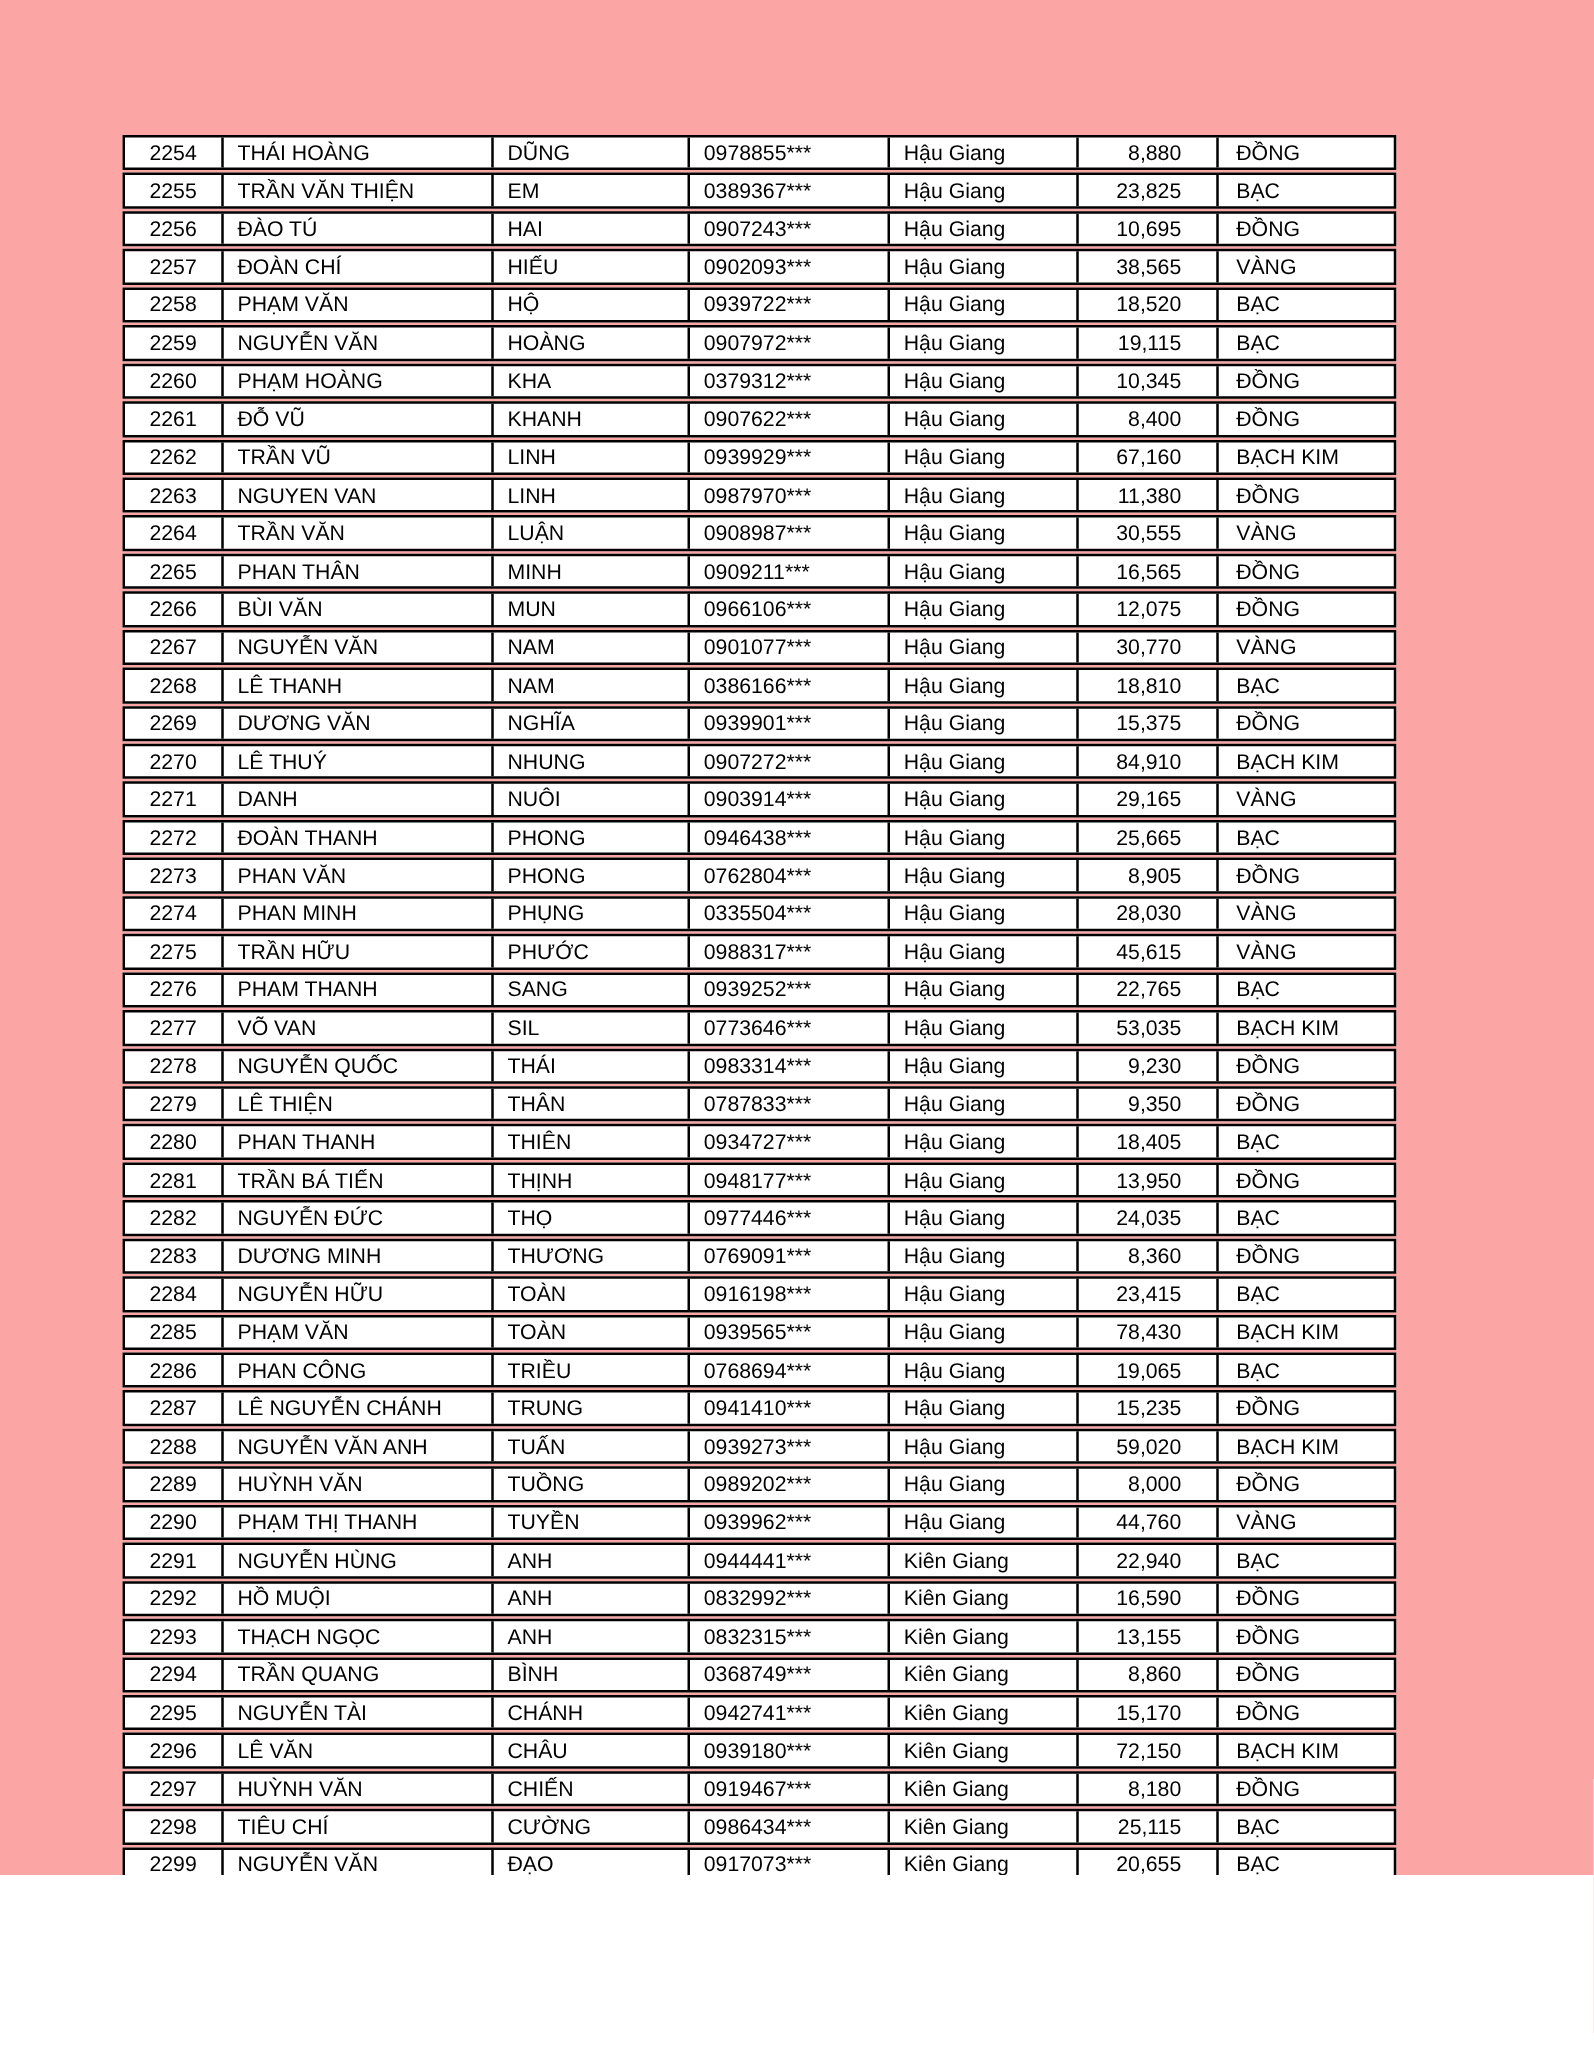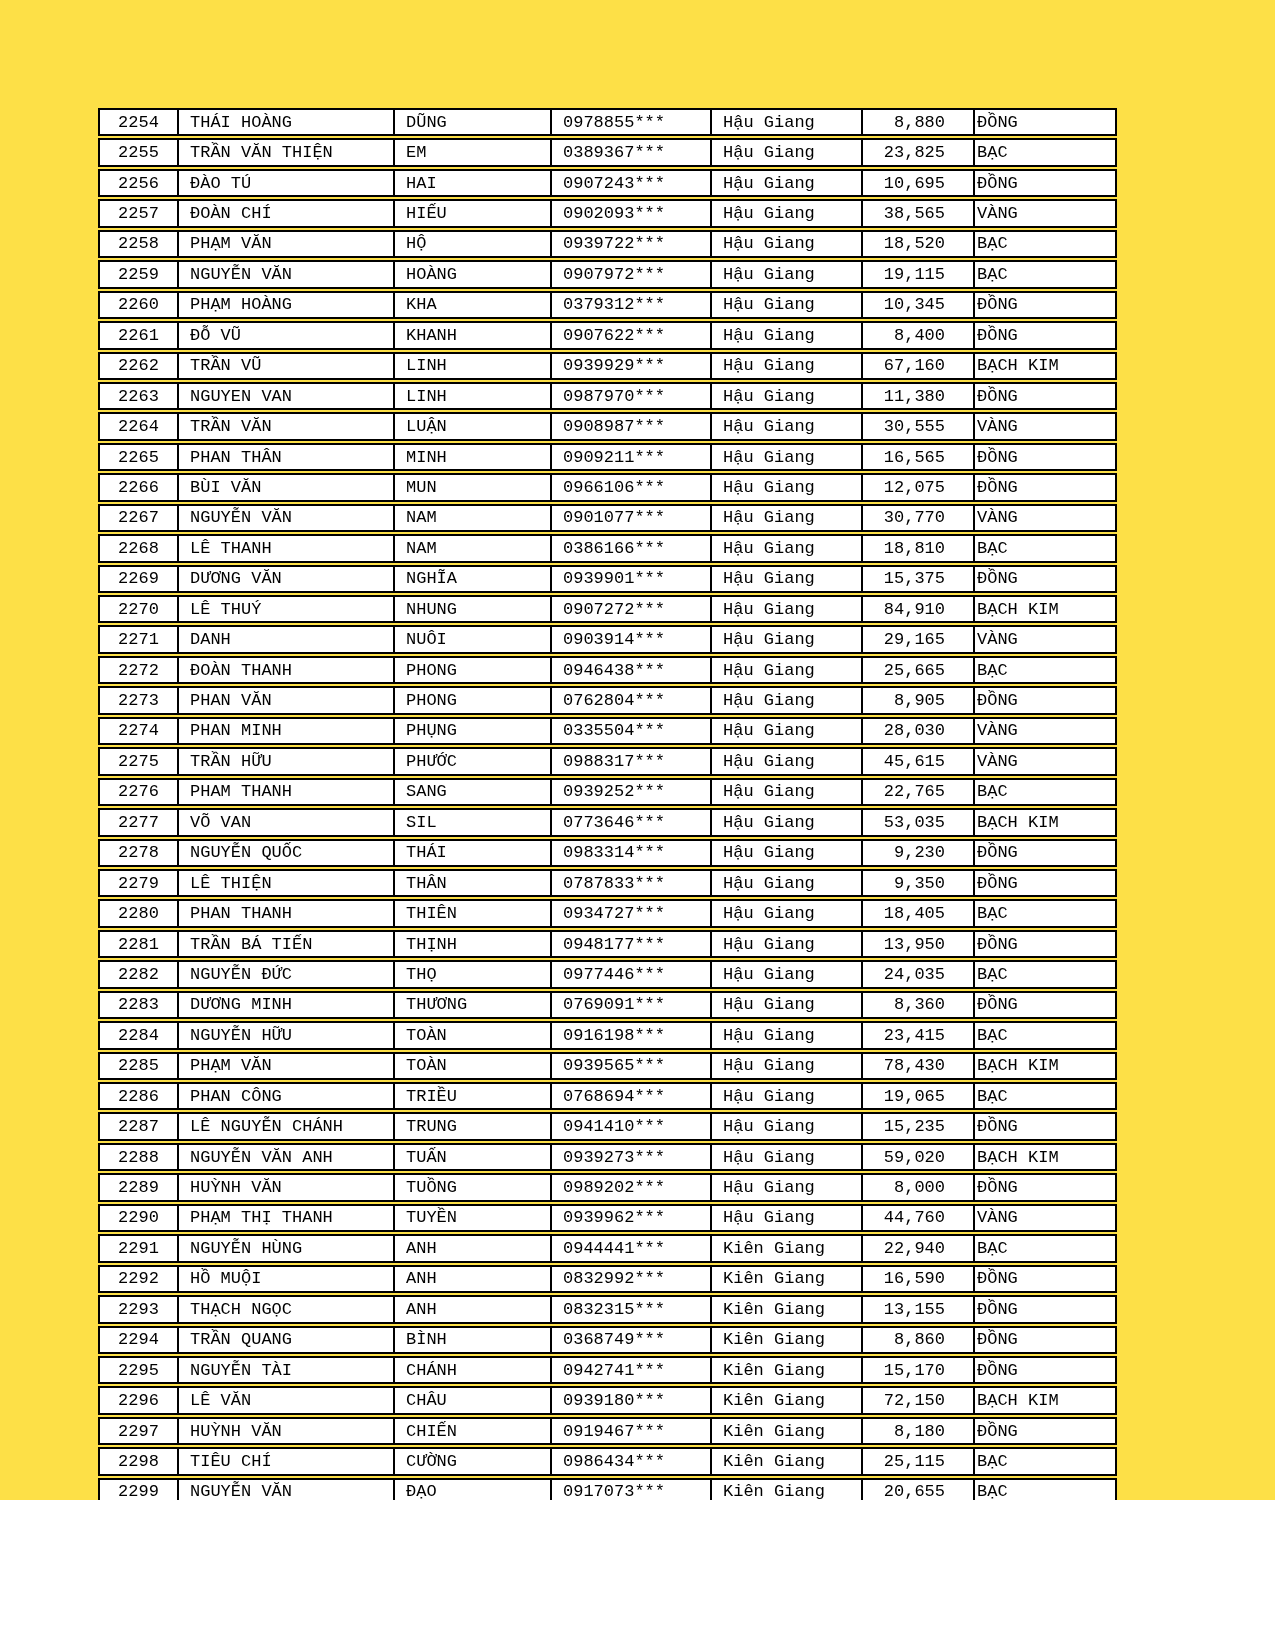--- a/index.html
+++ b/index.html
@@ -4,22 +4,22 @@
 <style>
   html, body {
     margin: 0;
     padding: 0;
     background: #ffffff;
   }
   .page {
     position: relative;
     width: 1275px;
     height: 1500px;
-    background: #fde047;
-    font-family: Liberation Mono, monospace;
+    background: #fca5a5;
+    font-family: Liberation Sans, sans-serif;
     color: #000000;
   }
   .table {
     position: absolute;
     left: 98px;
     top: 108px;
     width: 1019px;
     display: flex;
     flex-direction: column;
     gap: 2px;
@@ -43,21 +43,21 @@
   }
   .cell + .cell {
     border-left: 2px solid #000000;
   }
   .c-stt    { width: 77px;  justify-content: center; padding: 0 4px; }
   .c-last   { width: 216px; padding-left: 11px; }
   .c-first  { width: 129px; padding-left: 11px; }
   .c-phone  { width: 160px; padding-left: 11px; margin-left: 28px; }
   .c-prov   { width: 151px; padding-left: 11px; }
   .c-amount { width: 112px; justify-content: flex-end; padding-right: 28px; }
-  .c-tier   { flex: 1; padding-left: 2px; }
+  .c-tier   { flex: 1; padding-left: 14px; }
 </style>
 </head>
 <body>
 
 <div class="page">
   <div class="table" id="winners-table">
   <div class="row">
     <div class="cell c-stt">2254</div>
     <div class="cell c-last">THÁI HOÀNG</div>
     <div class="cell c-first">DŨNG</div>

